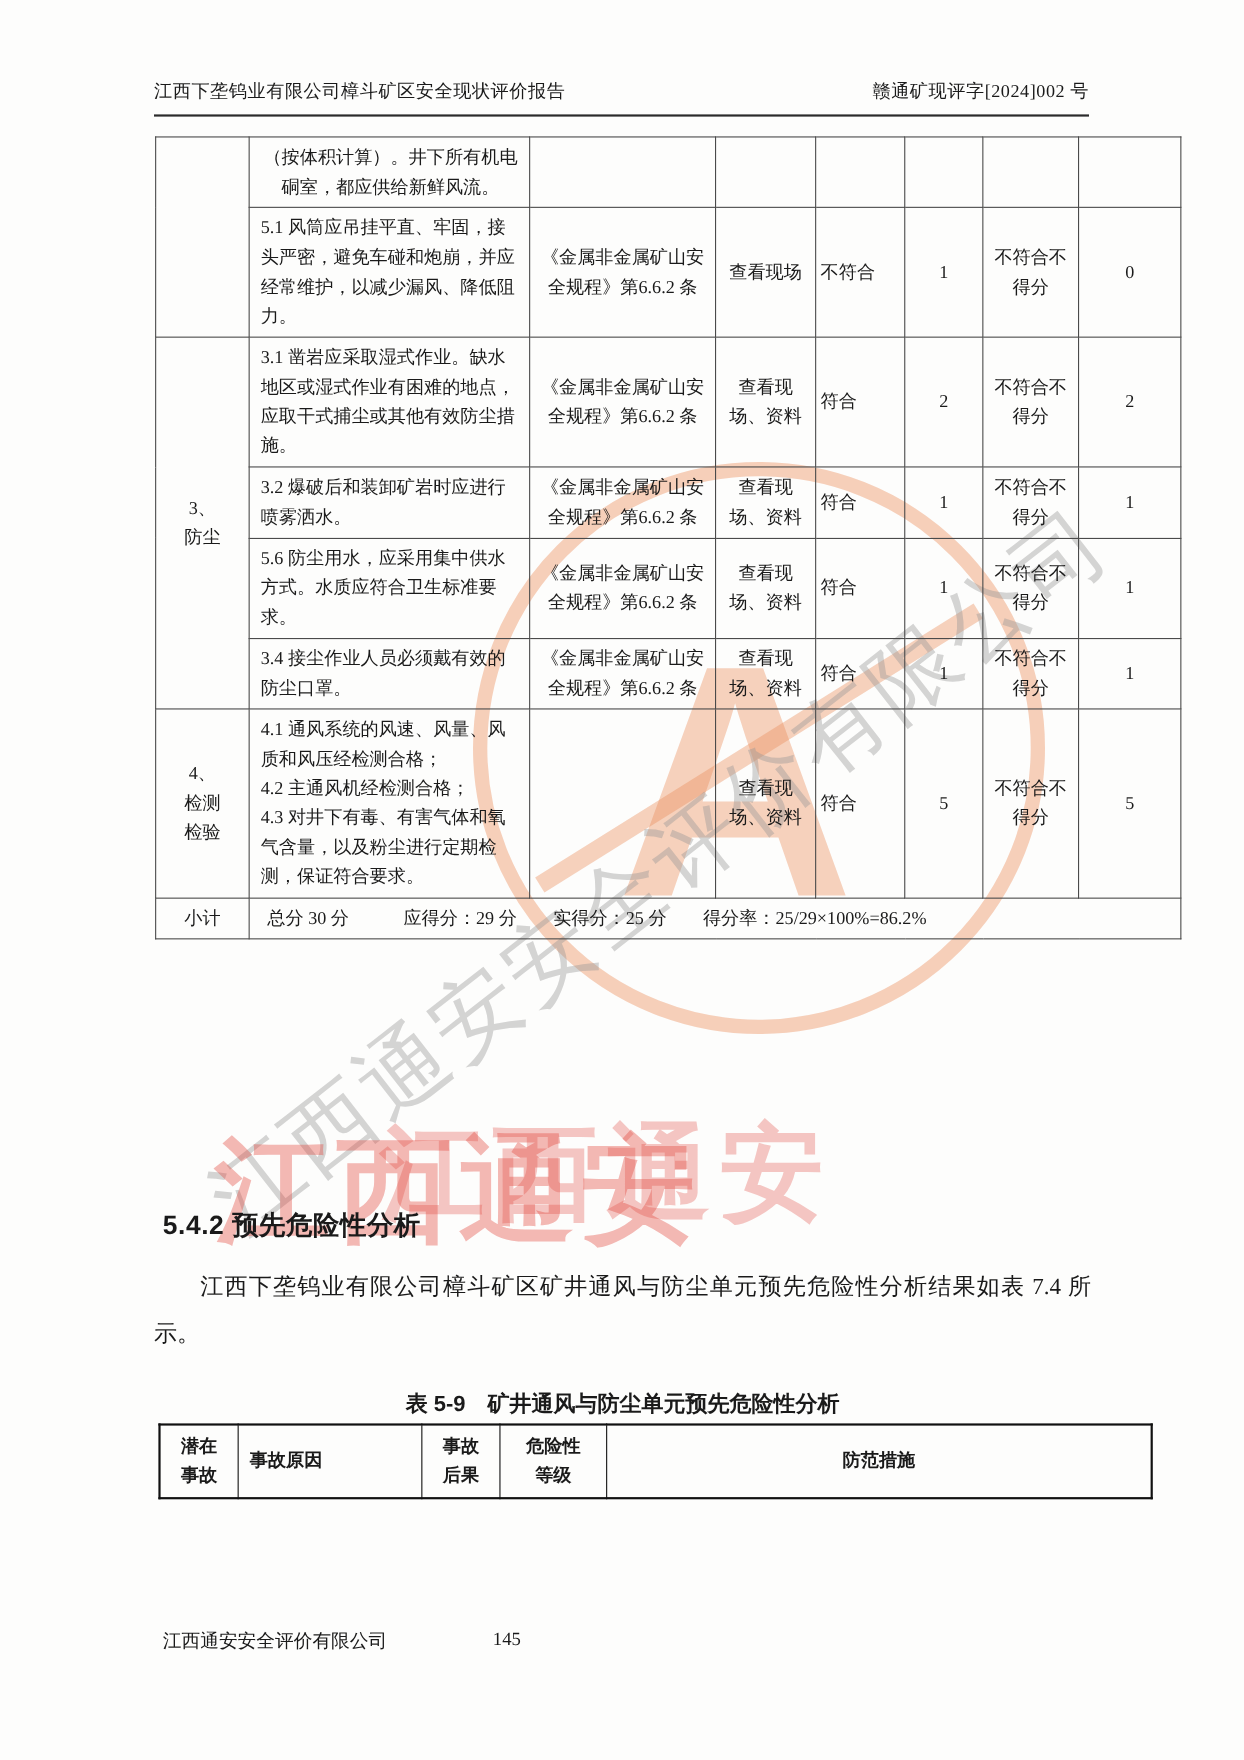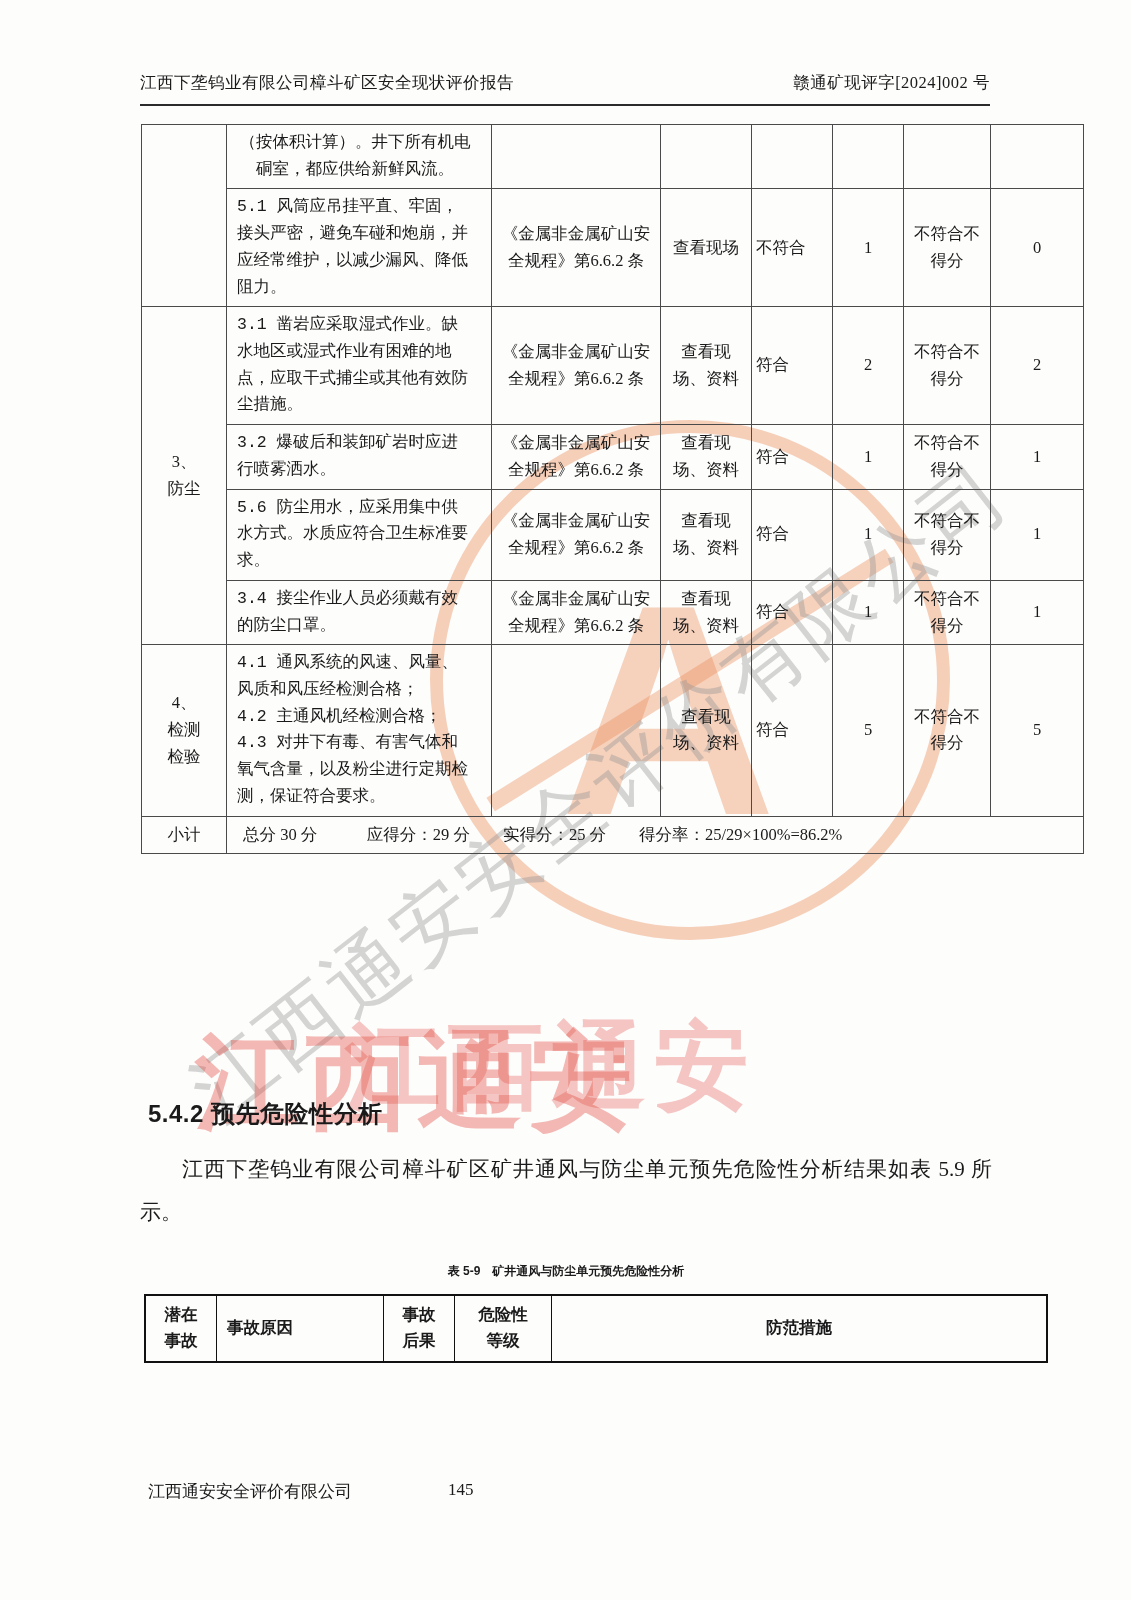--- a/index.html
+++ b/index.html
@@ -98,21 +98,21 @@
   }
   table.grid td{
     border:1px solid #4a4a4a;
     vertical-align:middle;
     padding:5px 4px;
     font-size:16.5px;
     line-height:1.62;
   }
   #checklist{left:141px;top:124px;width:850px;}
   #checklist td.c-group{width:76px;text-align:center;}
-  #checklist td.c-item{width:236px;text-align:left;padding-left:10px;padding-right:18px;font-family:Liberation Mono, monospace;}
+  #checklist td.c-item{width:236px;text-align:left;padding-left:10px;padding-right:8px;}
   #checklist td.c-basis{width:160px;text-align:center;}
   #checklist td.c-method{width:82px;text-align:center;}
   #checklist td.c-result{width:72px;text-align:left;}
   #checklist td.c-std{width:62px;text-align:center;}
   #checklist td.c-rule{width:78px;text-align:center;}
   #checklist td.c-score{width:84px;text-align:center;}
   #checklist td.subtotal-label{text-align:center;}
   #checklist td.subtotal-body{text-align:left;padding-left:16px;white-space:nowrap;}
 
   .item-center{text-align:center !important;}
@@ -126,21 +126,21 @@
   }
   .para{
     position:absolute;left:140px;top:1148px;width:852px;
     font-size:21px;line-height:2.05;text-indent:2em;
     text-align:justify;
   }
 
   
   .tbl-caption{
     position:absolute;left:140px;top:1263px;width:852px;
-    text-align:center;font-size:12px;font-weight:700;
+    text-align:center;font-size:20px;font-weight:700;
     font-family:"Liberation Sans","DejaVu Sans",sans-serif;
   }
   #pha{left:144px;top:1294px;width:850px;}
   #pha td{
     border:1px solid #111;
     font-size:16.5px;line-height:1.6;
     padding:6px 4px;
     vertical-align:middle;
   }
   #pha td.h{font-weight:700;text-align:center;}
@@ -252,21 +252,21 @@
             <td class="c-score">5</td>
           </tr>
           <tr>
             <td class="c-group subtotal-label">小计</td>
             <td class="subtotal-body" colspan="7">总分 30 分　　　应得分：29 分　　实得分：25 分　　得分率：25/29×100%=86.2%</td>
           </tr>
         </tbody>
     </table>
 
     <div class="sec-head">5.4.2 预先危险性分析</div>
-    <div class="para">江西下垄钨业有限公司樟斗矿区矿井通风与防尘单元预先危险性分析结果如表 5.9 所示。</div>
+    <div class="para">江西下垄钨业有限公司樟斗矿区矿井通风与防尘单元预先危险性分析结果如表 7.4 所示。</div>
 
     <div class="tbl-caption">表 5-9　矿井通风与防尘单元预先危险性分析</div>
     <table class="grid" id="pha">
       <tbody id="pha-body">
           <tr class="head">
             <td class="c-potential h">潜在<br>事故</td>
             <td class="c-cause h">事故原因</td>
             <td class="c-conseq h">事故<br>后果</td>
             <td class="c-level h">危险性<br>等级</td>
             <td class="c-measure h">防范措施</td>

